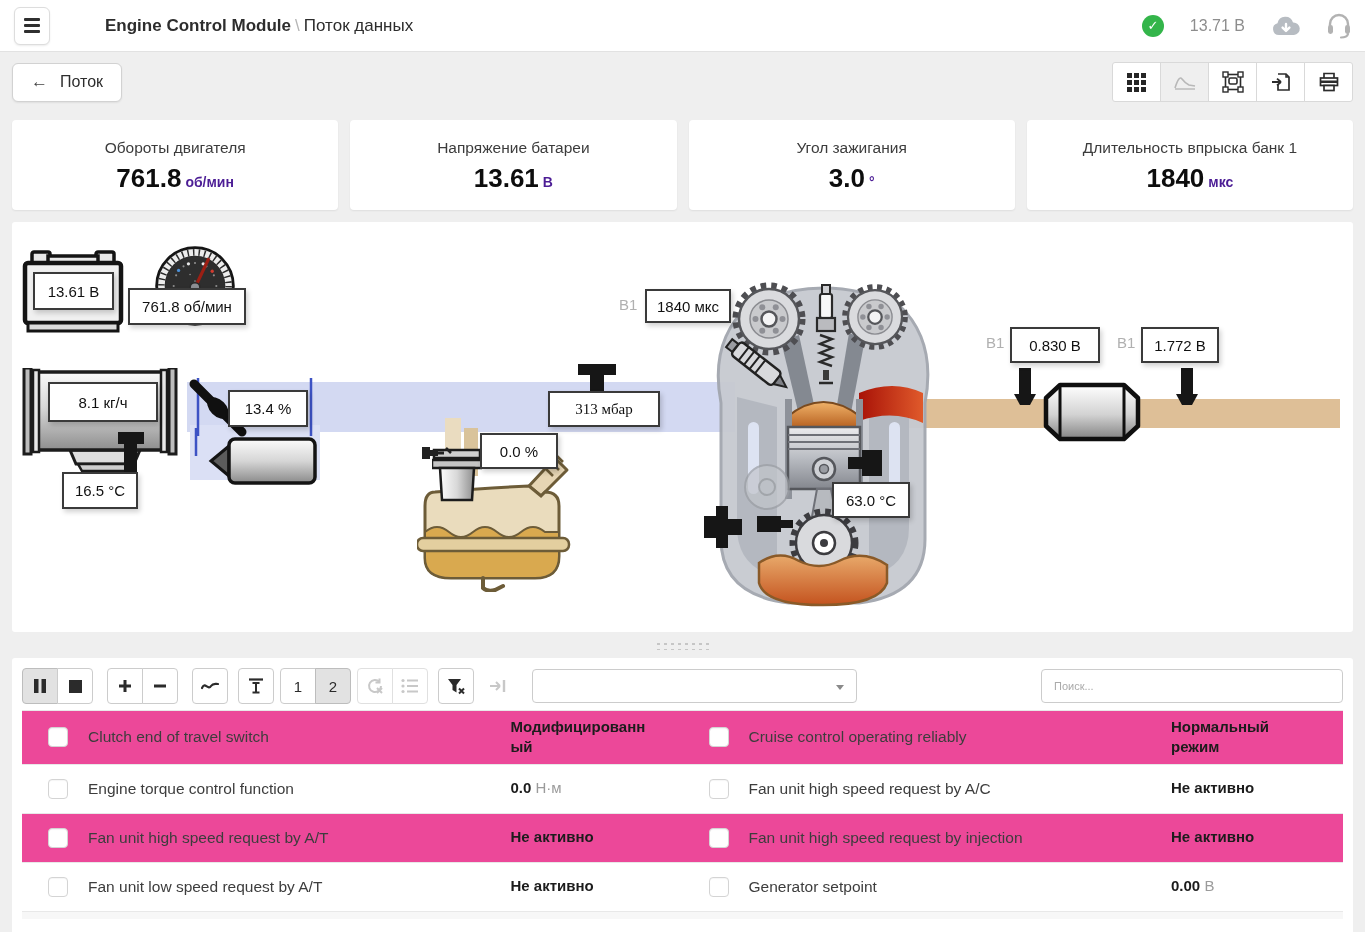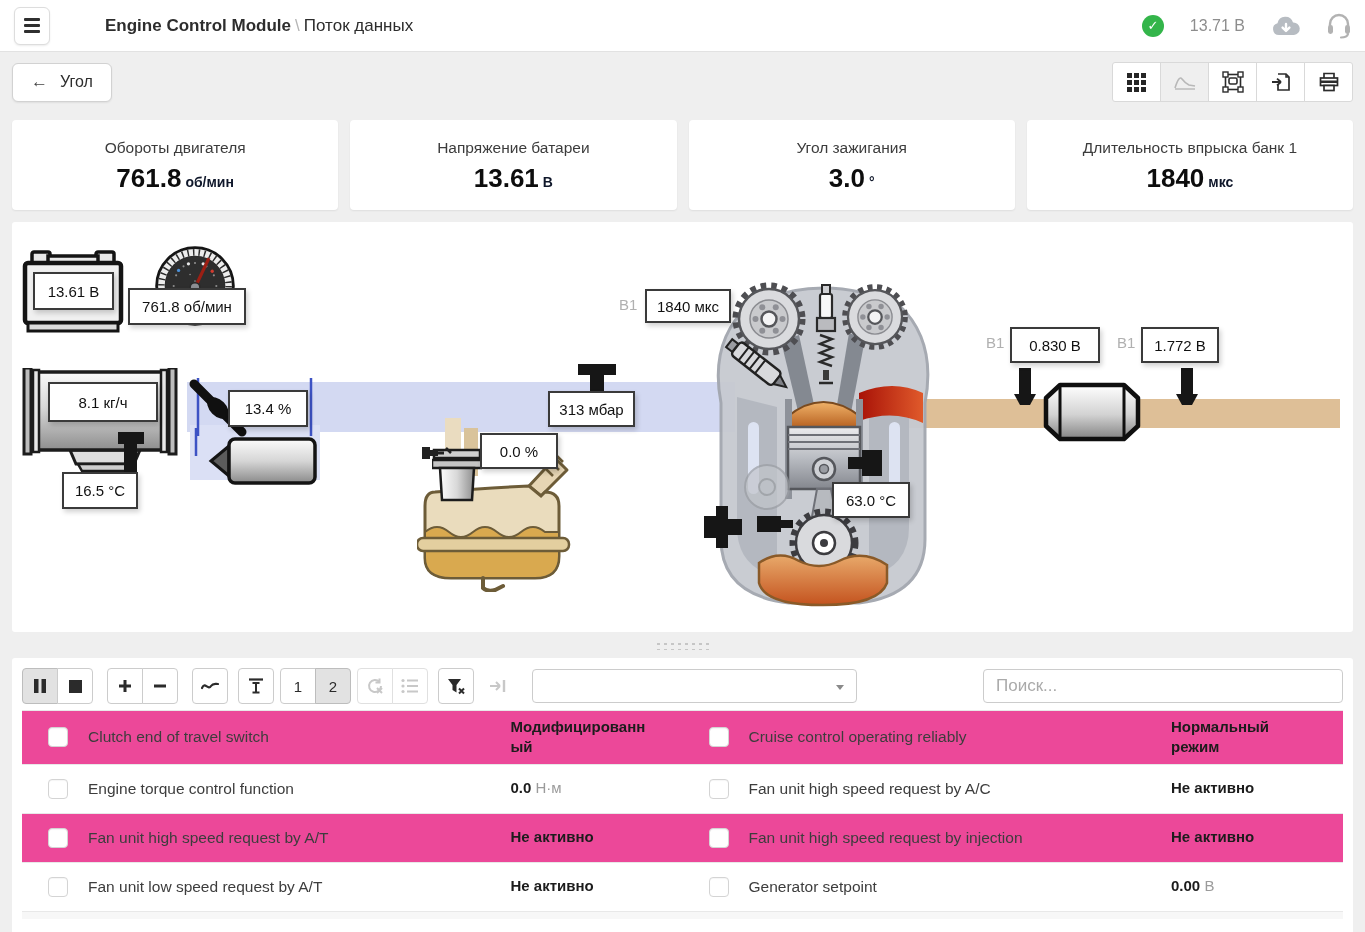--- a/index.html
+++ b/index.html
@@ -27,21 +27,21 @@
   .tbtn { width:49px; height:40px; background:#fff; border:1px solid #d9d9d9; margin-left:-1px; display:flex; align-items:center; justify-content:center; cursor:pointer; }
   .tbtn:first-child { border-radius:3px 0 0 3px; margin-left:0; }
   .tbtn:last-child { border-radius:0 3px 3px 0; }
   .tbtn.dis { background:transparent; }
 
   
   .cards { display:flex; gap:12px; padding:8px 12px 0; }
   .card { flex:1; height:90px; background:#fff; border-radius:4px; box-shadow:0 1px 2px rgba(0,0,0,.07); display:flex; flex-direction:column; align-items:center; justify-content:center; gap:8px; }
   .card .clabel { font-size:15.5px; color:#3c3c3c; }
   .card .cval { font-size:26px; font-weight:700; color:#0d0d0d; line-height:1; }
-  .card .cunit { font-size:14px; font-weight:700; color:#0f172a; margin-left:4px; }
+  .card .cunit { font-size:14px; font-weight:700; color:#4c1d95; margin-left:4px; }
 
   
   .diagram { position:relative; margin:12px 12px 0; height:410px; background:#fff; border-radius:3px; overflow:hidden; }
   .abs { position:absolute; }
   .vbox { position:absolute; background:#fff; border:2px solid #3a3a3a; box-shadow:2px 3px 5px rgba(0,0,0,.18); display:flex; align-items:center; justify-content:center; font-size:15px; color:#111; white-space:nowrap; z-index:6; }
   .b1 { position:absolute; color:#b0b0b0; font-size:15px; z-index:6; }
 
   
   .splitter { height:26px; display:flex; align-items:center; justify-content:center; }
   .grip { width:58px; height:10px; cursor:row-resize;
@@ -53,21 +53,21 @@
   .btoolbar { display:flex; align-items:center; height:36px; margin-bottom:6px; }
   .bbtn { width:36px; height:36px; background:#fff; border:1px solid #ccc; border-radius:4px; display:flex; align-items:center; justify-content:center; cursor:pointer; font-size:15px; color:#2b2b2b; flex:none; }
   .bbtn.joinL { border-radius:4px 0 0 4px; }
   .bbtn.joinR { border-radius:0 4px 4px 0; margin-left:-1px; }
   .bbtn.pressed { background:#e2e2e2; border-color:#bdbdbd; }
   .bbtn.dis { border-color:#e0e0e0; color:#c8c8c8; }
   .gap14 { width:14px; flex:none; } .gap10 { width:10px; flex:none; } .gap6 { width:6px; flex:none; }
   .numbtn { font-size:15px; }
   .ddl { width:325px; height:34px; border:1px solid #ccc; border-radius:4px; background:#fff; margin-left:16px; position:relative; cursor:pointer; flex:none; }
   .ddl .caret { position:absolute; right:12px; top:15px; width:0; height:0; border-left:4px solid transparent; border-right:4px solid transparent; border-top:5px solid #8a8a8a; }
-  .search { margin-left:auto; width:360px; height:34px; border:1px solid #ccc; border-radius:4px; padding:0 12px; font-size:17px; font-family:inherit; color:#333; }
+  .search { margin-left:auto; width:302px; height:34px; border:1px solid #ccc; border-radius:4px; padding:0 12px; font-size:11px; font-family:inherit; color:#333; }
   .search::placeholder { color:#aaa; }
 
   
   .tbl { display:flex; }
   .tcol { width:50%; }
   .trow { display:grid; grid-template-columns:26px 20px 20px 1fr 172px; align-items:center; min-height:49px; border-bottom:1px solid #e8e8e8; background:#fff; padding:6px 0; cursor:pointer; }
   .trow.stripe { background:#ec4899; }
   .trow:first-child { border-top:1px solid #e8e8e8; }
   .cb { grid-column:2; width:20px; height:20px; background:#fff; border:1px solid #d4d4d4; border-radius:4px; box-shadow:inset 0 1px 1px rgba(0,0,0,.04); }
   .tname { grid-column:4; font-size:15.5px; color:#3d3d3d; padding-right:10px; }
@@ -108,21 +108,21 @@
             <rect x="18" y="12" width="5" height="9" rx="2.4" fill="#b2b2b2"></rect>
             <path d="M21 21 q-1 3.5 -7 3.5" fill="none" stroke="#b2b2b2" stroke-width="2.2" stroke-linecap="round"></path>
           </svg>
       </span>
     </div>
   </div>
 
   <div class="subbar">
     <div class="backbtn">
       <span class="arr">←</span>
-      <span>Угол</span>
+      <span>Поток</span>
     </div>
     <div class="ticons">
       <div class="tbtn">
         <svg width="19" height="19" viewBox="0 0 19 19">
             <g fill="#262626">
               <rect x="0" y="0" width="5" height="5"></rect>
               <rect x="7" y="0" width="5" height="5"></rect>
               <rect x="14" y="0" width="5" height="5"></rect>
               <rect x="0" y="7" width="5" height="5"></rect>
               <rect x="7" y="7" width="5" height="5"></rect>
@@ -415,21 +415,21 @@
           </linearGradient>
         </defs>
       <path d="M8 25 L26 10 L26 40 Z" fill="#5c5c5c" stroke="#141414" stroke-width="3"></path>
       <rect x="26" y="3" width="86" height="44" rx="6" fill="url(#iacg)" stroke="#141414" stroke-width="3.5"></rect>
     </svg>
 
     <svg class="abs" style="left:562px;top:142px;z-index:4;" width="46" height="28" viewBox="0 0 46 28">
       <rect x="4" y="0" width="38" height="11" fill="#161616"></rect>
         <rect x="16" y="11" width="14" height="17" fill="#161616"></rect>
     </svg>
-    <div class="vbox" style="left:536px;top:169px;width:87px;height:36px;">
+    <div class="vbox" style="left:536px;top:169px;width:112px;height:36px;font-family:Liberation Serif, serif;">
         <span>313 мбар</span>
       </div>
 
     <div class="vbox" style="left:468px;top:211px;width:78px;height:36px;">
         <span>0.0 %</span>
       </div>
 
     <span class="b1" style="left:607px;top:74px;">B1</span>
     <div class="vbox" style="left:633px;top:67px;width:86px;height:34px;">
         <span>1840 мкс</span>

